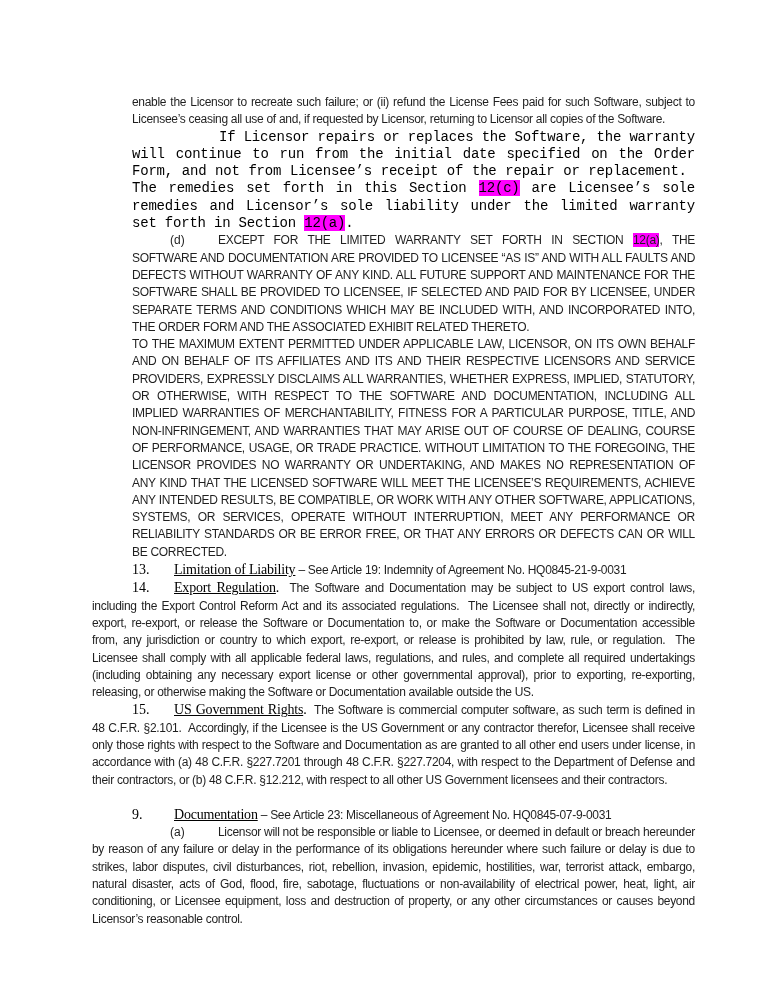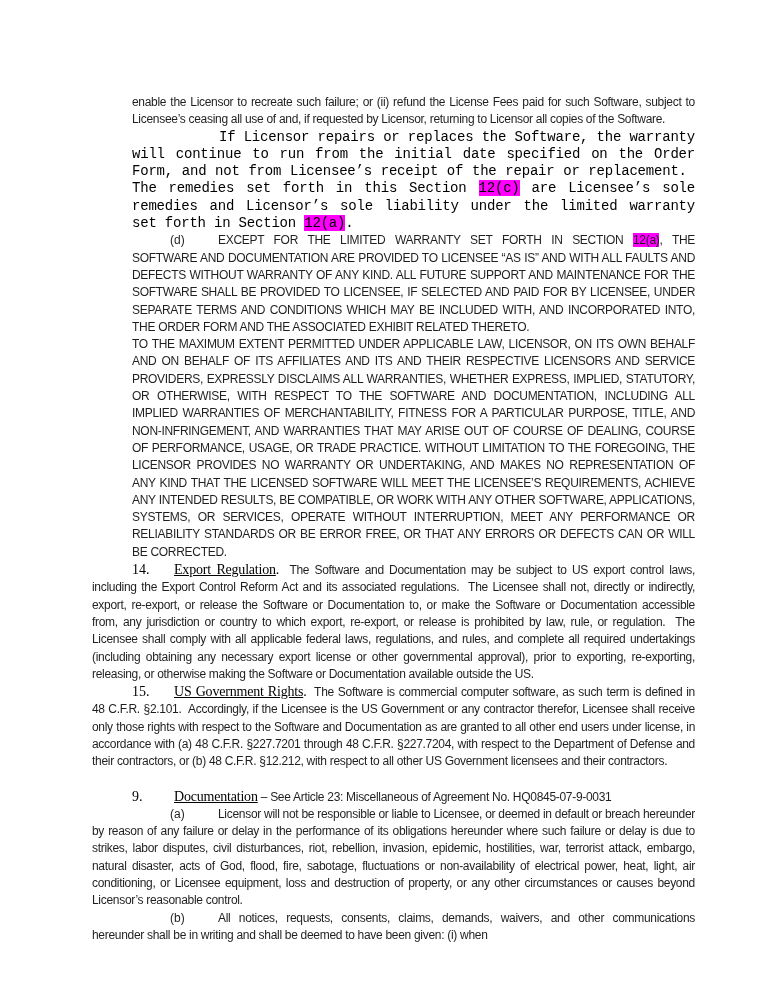--- a/index.html
+++ b/index.html
@@ -33,19 +33,19 @@
 </style>
 </head>
 <body>
 
 <div class="page" style="background: rgb(255, 255, 255);">
   <div class="content" id="doc">
       <p class="sans block"><span>enable the Licensor to recreate such failure; or (ii) refund the License Fees paid for such Software, subject to Licensee’s ceasing all use of and, if requested by Licensor, returning to Licensor all copies of the Software.</span></p>
       <p class="serif block ind-87"><span>If Licensor repairs or replaces the Software, the warranty will continue to run from the initial date specified on the Order Form, and not from Licensee’s receipt of the repair or replacement.&nbsp; The remedies set forth in this Section </span><span class="hl">12(c)</span><span> are Licensee’s sole remedies and Licensor’s sole liability under the limited warranty set forth in Section </span><span class="hl">12(a)</span><span>.</span></p>
       <p class="sans block ind-38"><span class="lbl lbl-paren">(d)</span><span>EXCEPT FOR THE LIMITED WARRANTY SET FORTH IN SECTION </span><span class="hl">12(a)</span><span>, THE SOFTWARE AND DOCUMENTATION ARE PROVIDED TO LICENSEE “AS IS” AND WITH ALL FAULTS AND DEFECTS WITHOUT WARRANTY OF ANY KIND. ALL FUTURE SUPPORT AND MAINTENANCE FOR THE SOFTWARE SHALL BE PROVIDED TO LICENSEE, IF SELECTED AND PAID FOR BY LICENSEE, UNDER SEPARATE TERMS AND CONDITIONS WHICH MAY BE INCLUDED WITH, AND INCORPORATED INTO, THE ORDER FORM AND THE ASSOCIATED EXHIBIT RELATED THERETO.</span></p>
       <p class="sans block"><span>TO THE MAXIMUM EXTENT PERMITTED UNDER APPLICABLE LAW, LICENSOR, ON ITS OWN BEHALF AND ON BEHALF OF ITS AFFILIATES AND ITS AND THEIR RESPECTIVE LICENSORS AND SERVICE PROVIDERS, EXPRESSLY DISCLAIMS ALL WARRANTIES, WHETHER EXPRESS, IMPLIED, STATUTORY, OR OTHERWISE, WITH RESPECT TO THE SOFTWARE AND DOCUMENTATION, INCLUDING ALL IMPLIED WARRANTIES OF MERCHANTABILITY, FITNESS FOR A PARTICULAR PURPOSE, TITLE, AND NON-INFRINGEMENT, AND WARRANTIES THAT MAY ARISE OUT OF COURSE OF DEALING, COURSE OF PERFORMANCE, USAGE, OR TRADE PRACTICE. WITHOUT LIMITATION TO THE FOREGOING, THE LICENSOR PROVIDES NO WARRANTY OR UNDERTAKING, AND MAKES NO REPRESENTATION OF ANY KIND THAT THE LICENSED SOFTWARE WILL MEET THE LICENSEE’S REQUIREMENTS, ACHIEVE ANY INTENDED RESULTS, BE COMPATIBLE, OR WORK WITH ANY OTHER SOFTWARE, APPLICATIONS, SYSTEMS, OR SERVICES, OPERATE WITHOUT INTERRUPTION, MEET ANY PERFORMANCE OR RELIABILITY STANDARDS OR BE ERROR FREE, OR THAT ANY ERRORS OR DEFECTS CAN OR WILL BE CORRECTED.</span></p>
+      <p class="sans ind-40"><span class="lbl lbl-num">13.</span><span class="f-serif u">Limitation of Liability</span><span> – See Article 19: Indemnity of Agreement No. HQ0845-21-9-0031</span></p>
       <p class="sans ind-40"><span class="lbl lbl-num">14.</span><span class="f-serif u">Export Regulation</span><span class="f-serif">.</span><span>&nbsp; The Software and Documentation may be subject to US export control laws, including the Export Control Reform Act and its associated regulations.&nbsp; The Licensee shall not, directly or indirectly, export, re-export, or release the Software or Documentation to, or make the Software or Documentation accessible from, any jurisdiction or country to which export, re-export, or release is prohibited by law, rule, or regulation.&nbsp; The Licensee shall comply with all applicable federal laws, regulations, and rules, and complete all required undertakings (including obtaining any necessary export license or other governmental approval), prior to exporting, re-exporting, releasing, or otherwise making the Software or Documentation available outside the US.</span></p>
       <p class="sans ind-40"><span class="lbl lbl-num">15.</span><span class="f-serif u">US Government Rights</span><span class="f-serif">.</span><span>&nbsp; The Software is commercial computer software, as such term is defined in 48 C.F.R. §2.101.&nbsp; Accordingly, if the Licensee is the US Government or any contractor therefor, Licensee shall receive only those rights with respect to the Software and Documentation as are granted to all other end users under license, in accordance with (a) 48 C.F.R. §227.7201 through 48 C.F.R. §227.7204, with respect to the Department of Defense and their contractors, or (b) 48 C.F.R. §12.212, with respect to all other US Government licensees and their contractors.</span></p>
       <p class="sans ind-40 gap-above"><span class="lbl lbl-num">9.</span><span class="f-serif u">Documentation</span><span> – See Article 23: Miscellaneous of Agreement No. HQ0845-07-9-0031</span></p>
       <p class="sans ind-78"><span class="lbl lbl-paren">(a)</span><span>Licensor will not be responsible or liable to Licensee, or deemed in default or breach hereunder by reason of any failure or delay in the performance of its obligations hereunder where such failure or delay is due to strikes, labor disputes, civil disturbances, riot, rebellion, invasion, epidemic, hostilities, war, terrorist attack, embargo, natural disaster, acts of God, flood, fire, sabotage, fluctuations or non-availability of electrical power, heat, light, air conditioning, or Licensee equipment, loss and destruction of property, or any other circumstances or causes beyond Licensor’s reasonable control.</span></p>
-      <p class="sans ind-78"><span class="lbl lbl-paren">(b)</span><span>All notices, requests, consents, claims, demands, waivers, and other communications hereunder shall be in writing and shall be deemed to have been given: (i) when</span></p>
     </div>
 </div>
 
 </body></html>

